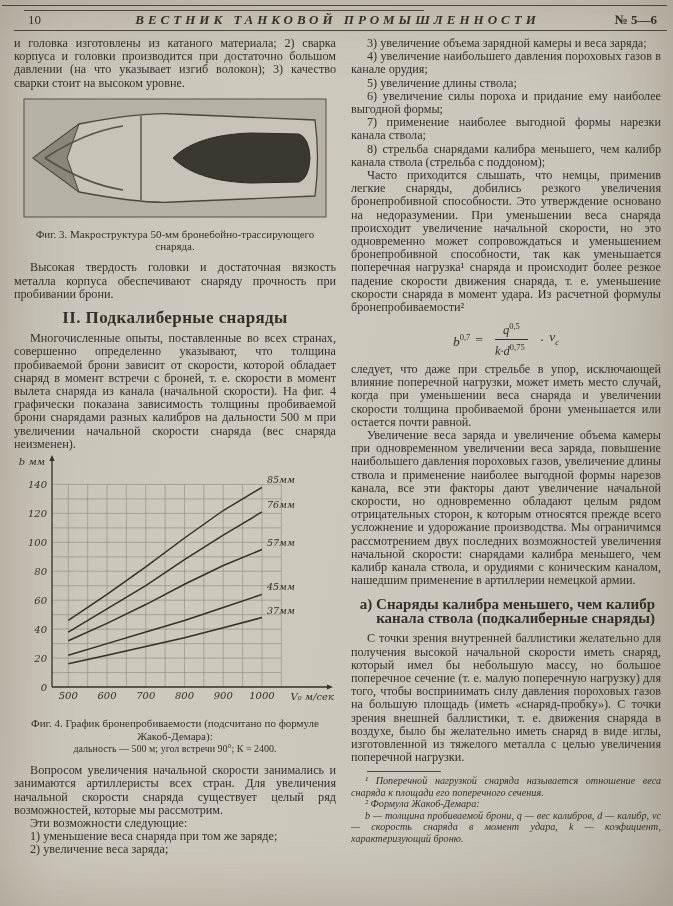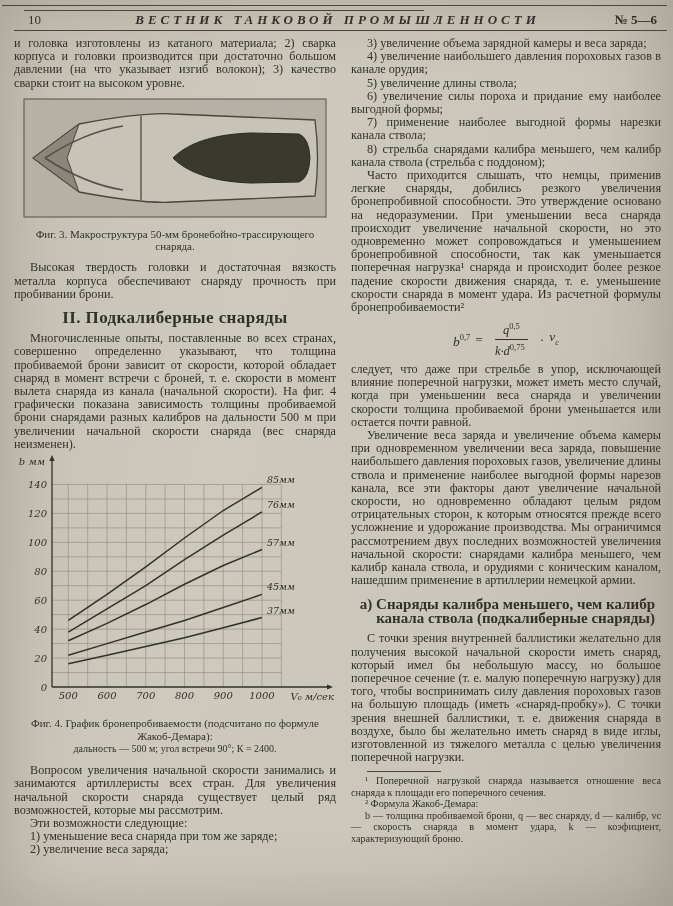--- a/index.html
+++ b/index.html
@@ -42,21 +42,21 @@
   .chartbox svg .serlabel{font-size:9.5px;}
 
   .formula{display:flex;justify-content:center;align-items:center;margin:6px 0 5px;font-size:13.5px;font-style:italic;}
   .formula sup{font-size:8.5px;font-style:normal;}
   .formula sub{font-size:8.5px;}
   .frac{display:inline-flex;flex-direction:column;text-align:left;margin:0 7px;font-size:12.5px;}
   .frac .num{border-bottom:1px solid #33302a;padding:0 8px 1px;}
   .frac .den{padding-top:1px;}
   .fmul{margin:0 5px;font-style:normal;}
 
-  .footnotes{margin-top:7px;}
+  .footnotes{margin-top:7px;font-style:italic;}
   .fnrule{width:74px;height:1px;background:#4a463e;margin:0 0 3px 16px;}
   .fn{font-size:10.2px;line-height:11.4px;text-indent:14px;text-align:justify;}
 </style>
 </head>
 <body>
 
 <div class="page">
 
   <div>
     <div class="rule rule-top"></div>
@@ -191,17 +191,17 @@
       <p class="indent">Увеличение веса заряда и увеличение объема камеры при одновременном увеличении веса заряда, повышение наибольшего давления пороховых газов, увеличение длины ствола и применение наиболее выгодной формы нарезов канала, все эти факторы дают увеличение начальной скорости, но одновременно обладают целым рядом отрицательных сторон, к которым относятся прежде всего усложнение и удорожание производства. Мы ограничимся рассмотрением двух последних возможностей увеличения начальной скорости: снарядами калибра меньшего, чем калибр канала ствола, и орудиями с коническим каналом, нашедшим применение в артиллерии немецкой армии.</p>
 
       <h3>а) Снаряды калибра меньшего, чем калибр канала ствола (подкалиберные снаряды)</h3>
 
       <p class="indent">С точки зрения внутренней баллистики желательно для получения высокой начальной скорости иметь снаряд, который имел бы небольшую массу, но большое поперечное сечение (т. е. малую поперечную нагрузку) для того, чтобы воспринимать силу давления пороховых газов на большую площадь (иметь «снаряд-пробку»). С точки зрения внешней баллистики, т. е. движения снаряда в воздухе, было бы желательно иметь снаряд в виде иглы, изготовленной из тяжелого металла с целью увеличения поперечной нагрузки.</p>
 
       <div class="footnotes">
         <div class="fnrule"></div>
         <p class="fn">¹ Поперечной нагрузкой снаряда называется отношение веса снаряда к площади его поперечного сечения.</p>
         <p class="fn">² Формула Жакоб-Демара:</p>
-        <p class="fn">b — толщина пробиваемой брони, q — вес снаряду, d — калибр, vс — скорость снаряда в момент удара, k — коэфициент, характеризующий броню.</p>
+        <p class="fn">b — толщина пробиваемой брони, q — вес калибров, d — калибр, vс — скорость снаряда в момент удара, k — коэфициент, характеризующий броню.</p>
       </div>
     </div>
   </div>
 </div>
 
 </body></html>

